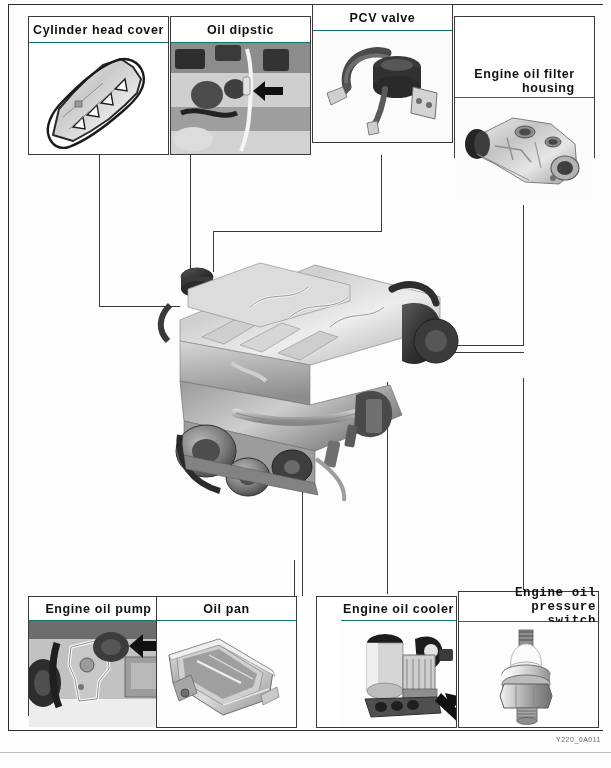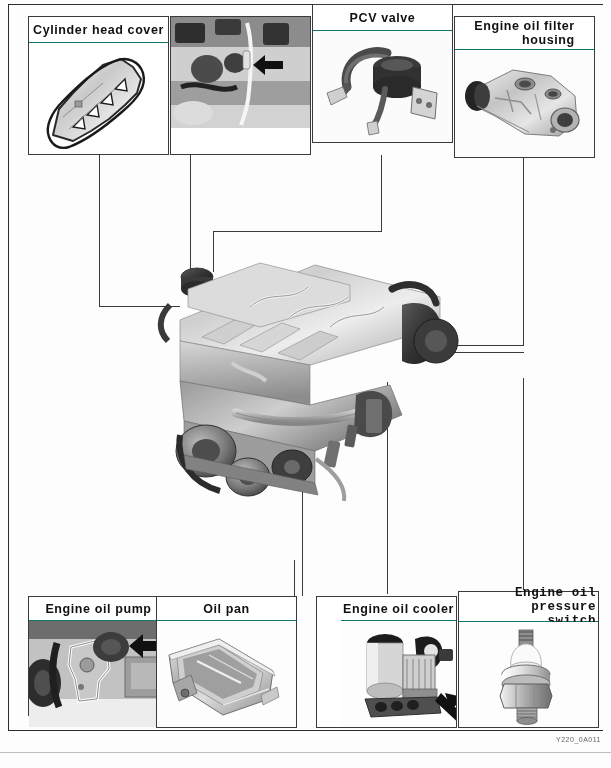--- a/index.html
+++ b/index.html
@@ -208,20 +208,21 @@
         <path d="M86,46 L96,36 L98,48 Z" fill="#ffffff" stroke="#1d1d1d" stroke-width="1.4"></path>
 
         <path d="M34,74 L74,40" stroke="#8e8e8e" stroke-width="1" fill="none"></path>
         <path d="M40,86 L86,46" stroke="#8e8e8e" stroke-width="1" fill="none"></path>
         <rect x="46" y="58" width="7" height="6" fill="#9a9a9a" stroke="#4a4a4a" stroke-width=".6"></rect>
       </svg>
     </div>
   </div>
 
   <div class="panel" style="left:170px;top:16px;width:141px;height:139px;">
+    <div class="cap" style="height:26px;">Oil dipstic</div>
     <div class="fig photo" style="height:111px;">
       <svg width="139" height="111" viewBox="0 0 139 111">
         <rect width="139" height="111" fill="#b9b9b9"></rect>
         <rect x="0" y="0" width="139" height="30" fill="#8c8c8c"></rect>
         <rect x="0" y="30" width="139" height="34" fill="#cfcfcf"></rect>
         <rect x="0" y="64" width="139" height="24" fill="#9e9e9e"></rect>
         <rect x="0" y="88" width="139" height="23" fill="#d2d2d2"></rect>
 
         <rect x="4" y="6" width="30" height="20" rx="3" fill="#2e2e2e"></rect>
         <rect x="44" y="2" width="26" height="16" rx="3" fill="#3a3a3a"></rect>
@@ -260,21 +261,21 @@
         <circle cx="106" cy="70" r="3" fill="#6d6d6d"></circle>
         <circle cx="116" cy="74" r="3" fill="#6d6d6d"></circle>
 
         <path d="M72,58 C70,74 66,86 60,96" stroke="#5a5a5a" stroke-width="6" fill="none" stroke-linecap="round"></path>
         <polygon points="54,92 64,90 66,102 56,104" fill="#cfcfcf" stroke="#6a6a6a" stroke-width=".8"></polygon>
       </svg>
     </div>
   </div>
 
   <div class="panel" style="left:454px;top:16px;width:141px;height:142px;">
-    <div class="cap" style="height:33px;">Engine oil filter
+    <div class="cap" style="height:33px;margin-top:48px;">Engine oil filter
 housing</div>
     <div class="fig" style="height:107px;">
       <svg width="139" height="107" viewBox="0 0 139 107">
         <rect width="139" height="107" fill="#fcfcfc"></rect>
         <defs>
           <linearGradient id="hsg" x1="0" y1="0" x2="1" y2="1">
             <stop offset="0%" stop-color="#efefef"></stop>
             <stop offset="35%" stop-color="#c4c4c4"></stop>
             <stop offset="65%" stop-color="#e6e6e6"></stop>
             <stop offset="100%" stop-color="#9d9d9d"></stop>

